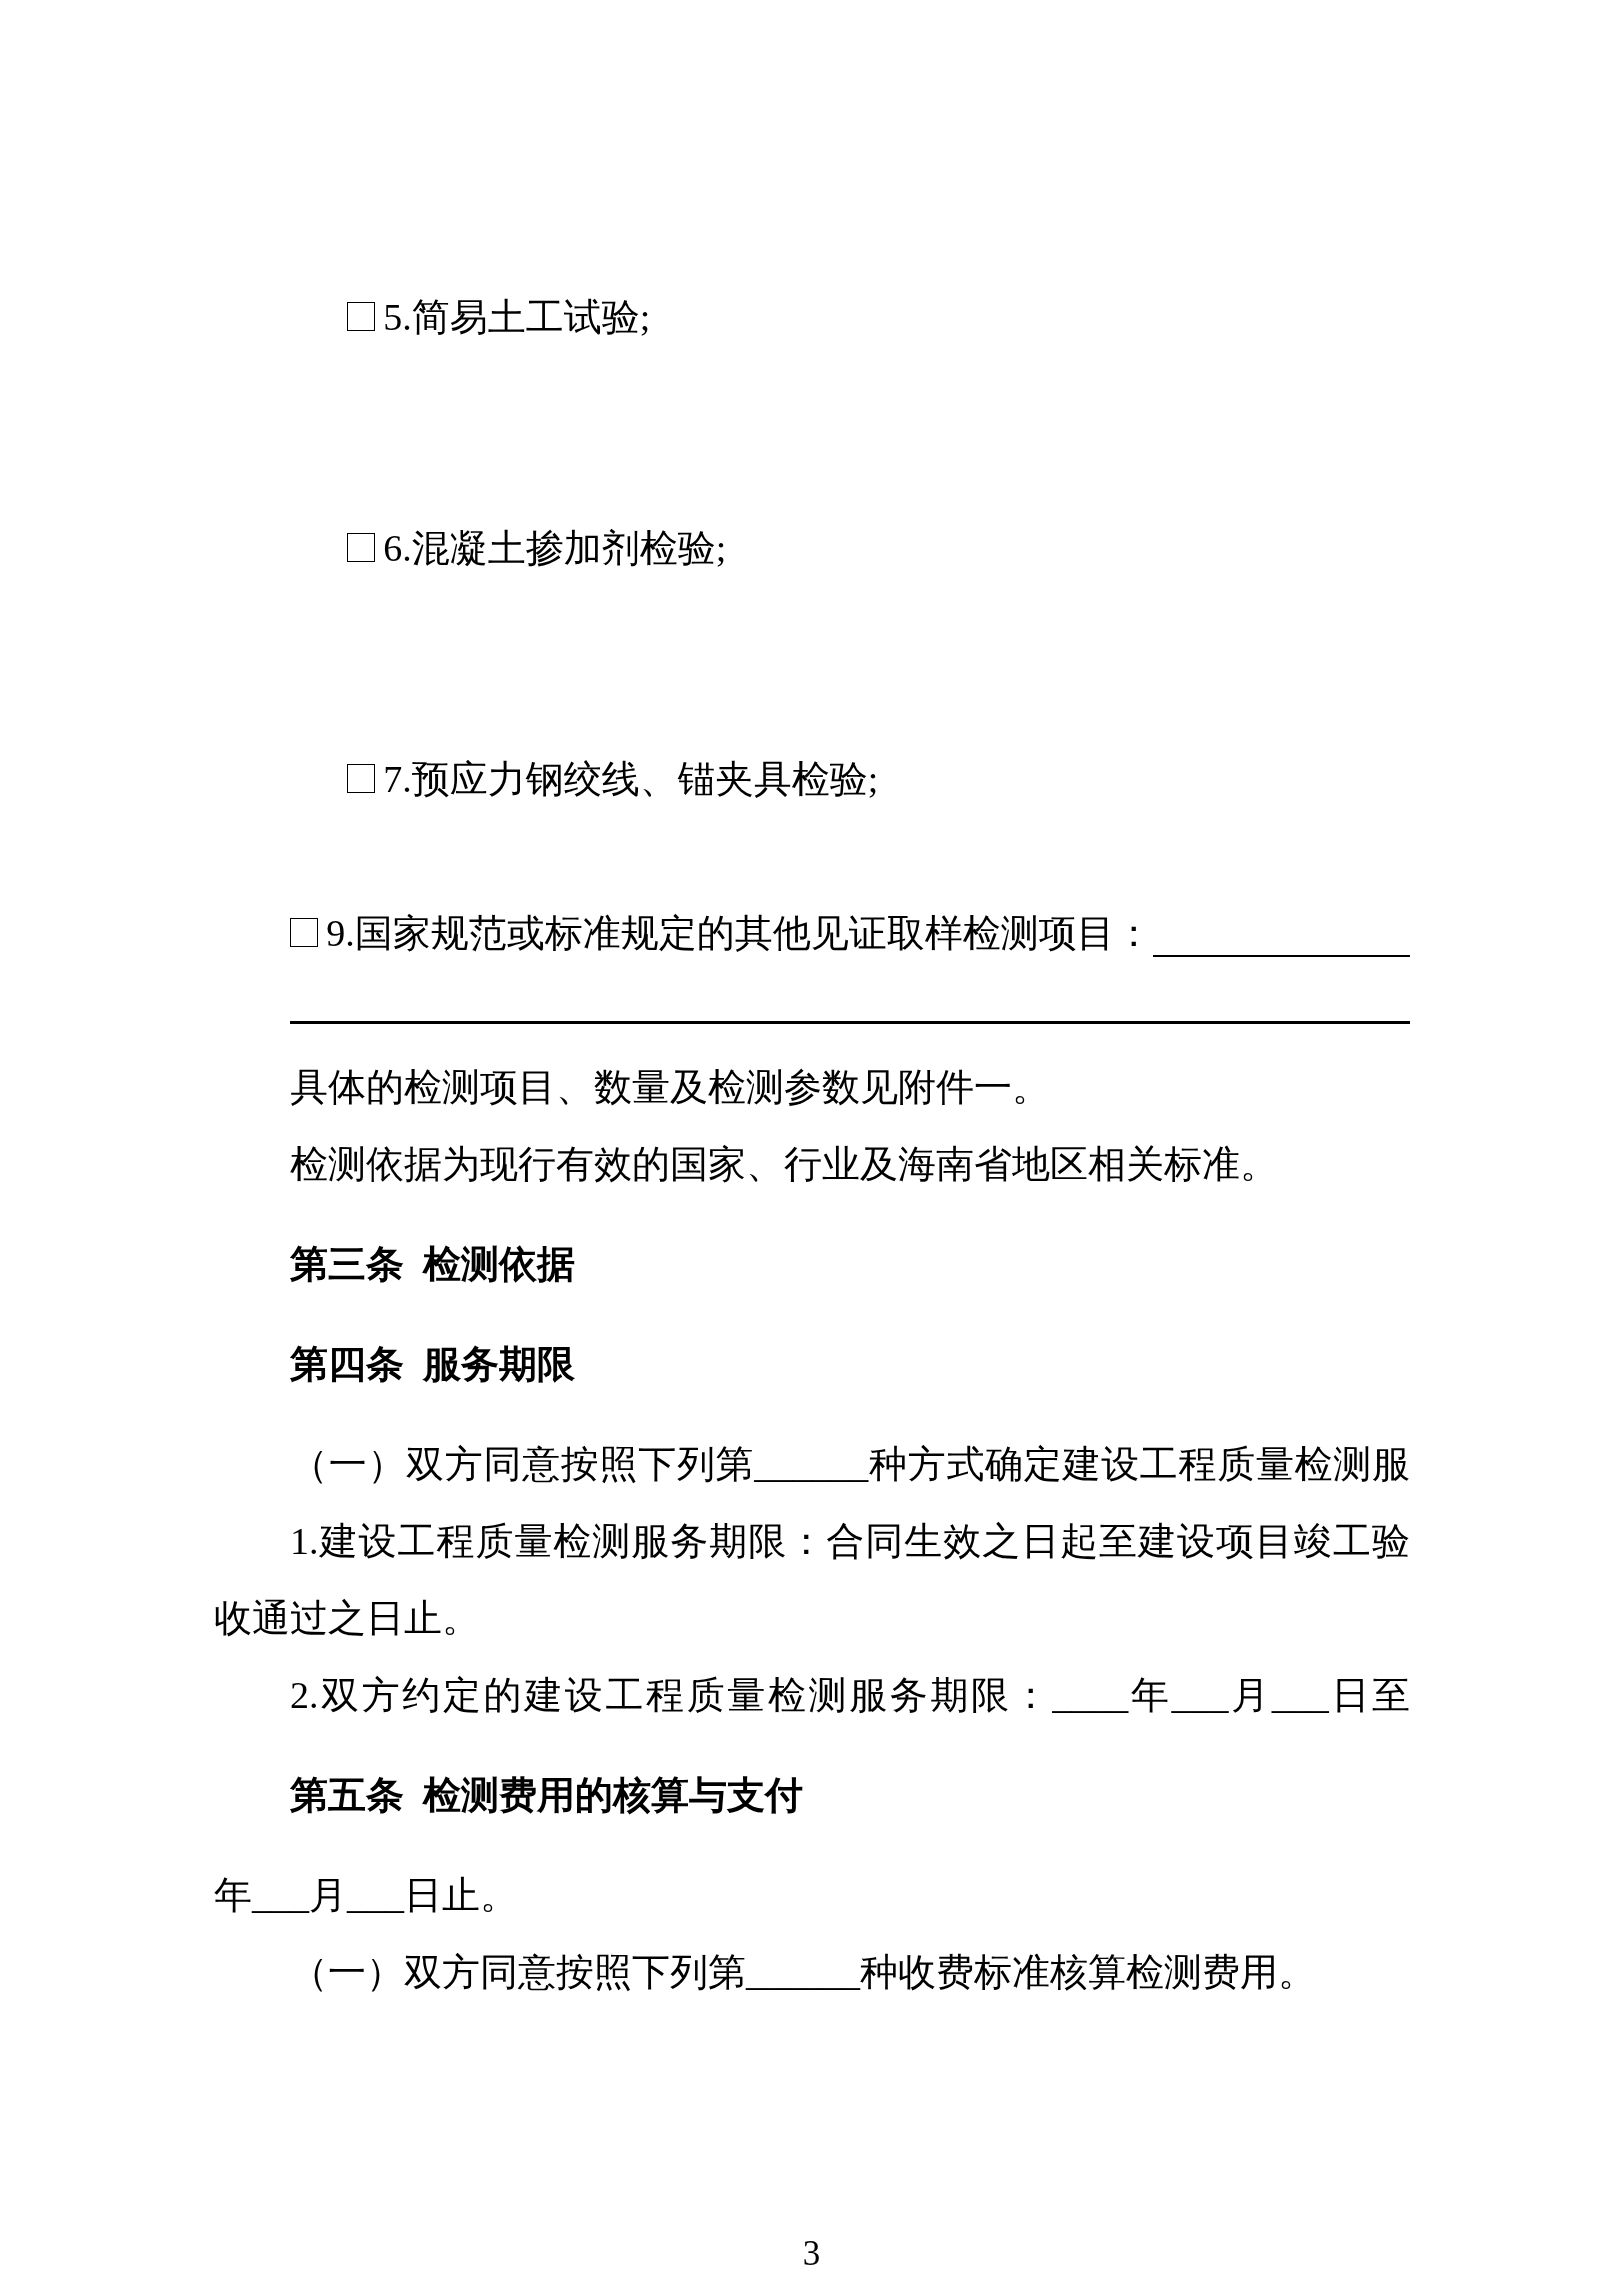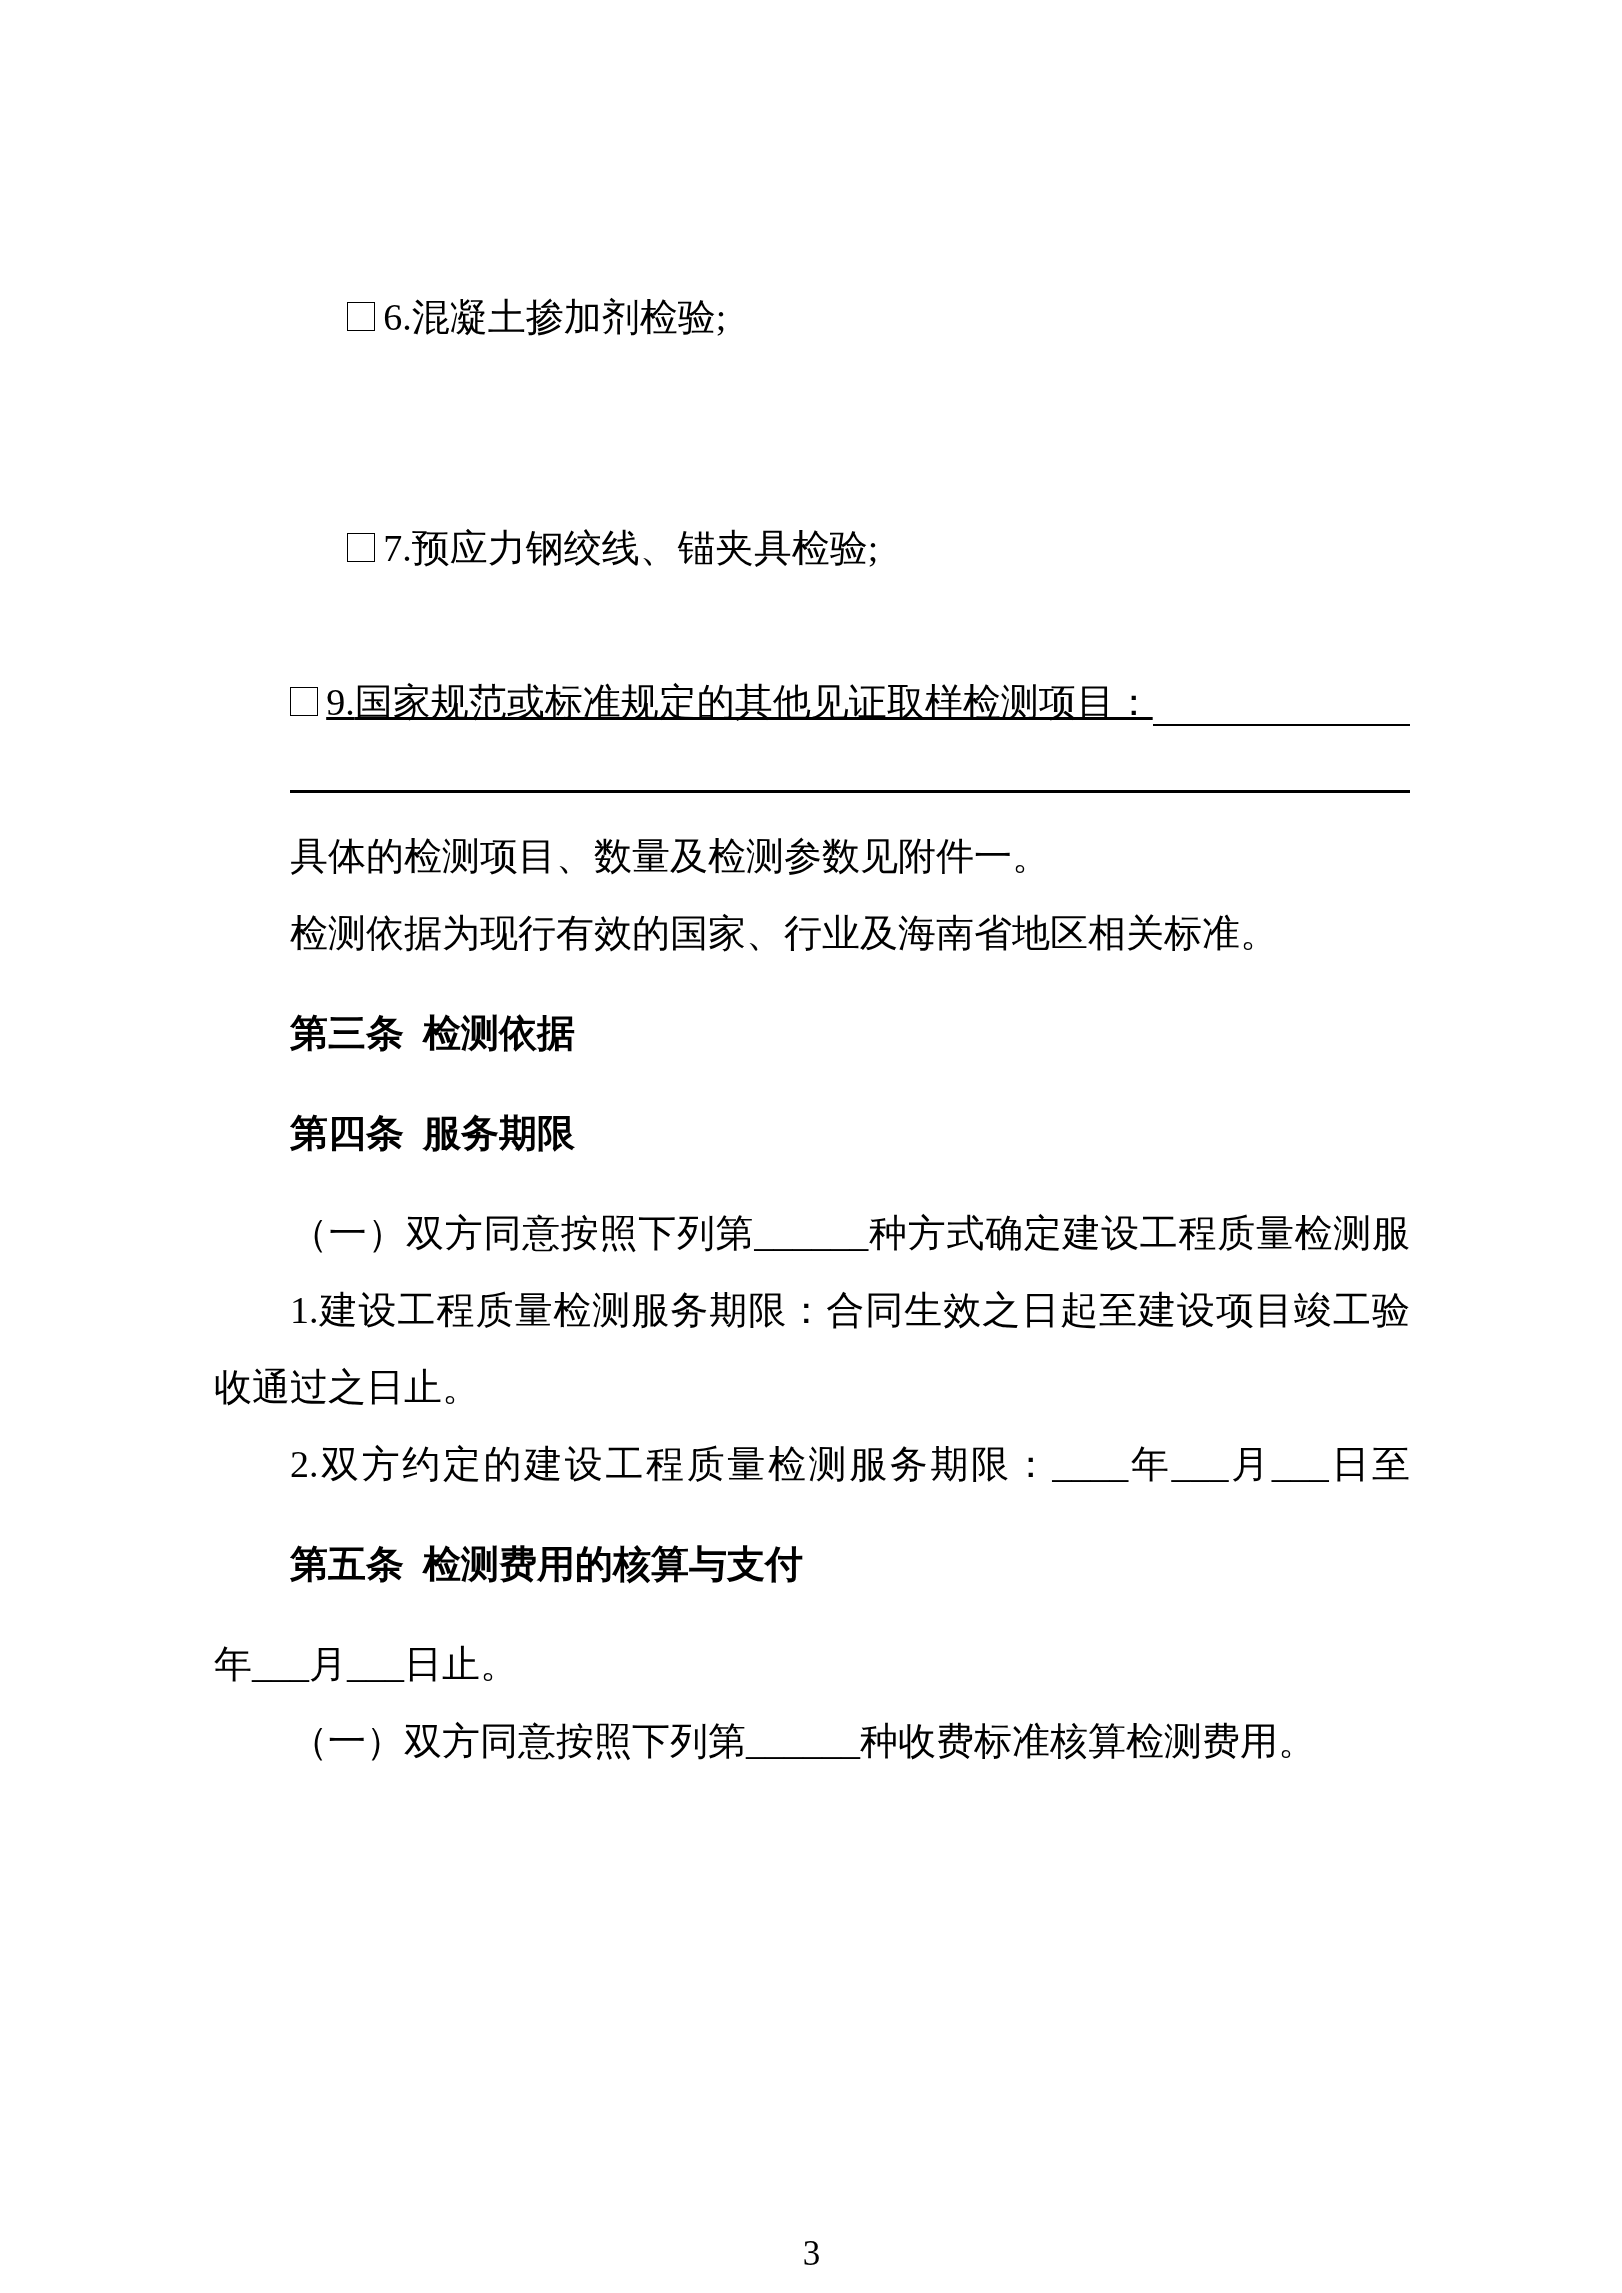--- a/index.html
+++ b/index.html
@@ -39,21 +39,20 @@
     width: 26px;
     height: 27px;
     border: 1.8px solid #000;
     margin-right: 8.2px;
     vertical-align: -0.9px;
   }
   .cb-row { padding-left: 76px; }
   .cb-row-fill {
     display: flex;
     padding-left: 76px;
-    text-decoration: underline;
   }
   .cb-row-fill .cb-text { white-space: pre-wrap; }
   .blank-fill {
     flex: 1;
     align-self: stretch;
     border-bottom: 2.7px solid #000;
     margin-bottom: 15.5px;
   }
   
   .rule-row {
@@ -76,20 +75,23 @@
     font-size: 35px;
     line-height: 55px;
   }
 </style>
 </head>
 <body>
 
 <div class="page">
   <div class="content">
 
+    <div class="line cb-row">
+      <span class="cbox"></span><span>5.</span><span>简易土工试验;</span>
+    </div>
 
     <div class="line cb-row">
       <span class="cbox"></span><span>6.</span><span>混凝土掺加剂检验;</span>
     </div>
 
     <div class="line cb-row">
       <span class="cbox"></span><span>7.</span><span>预应力钢绞线、锚夹具检验;</span>
     </div>
 
 

